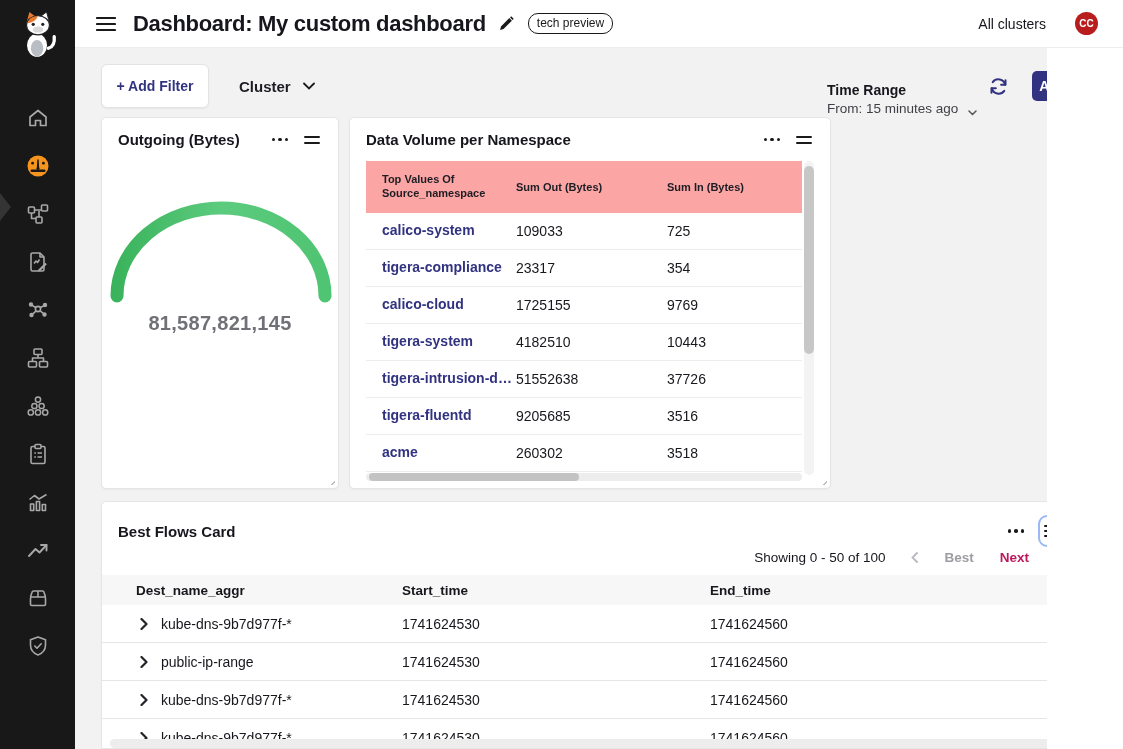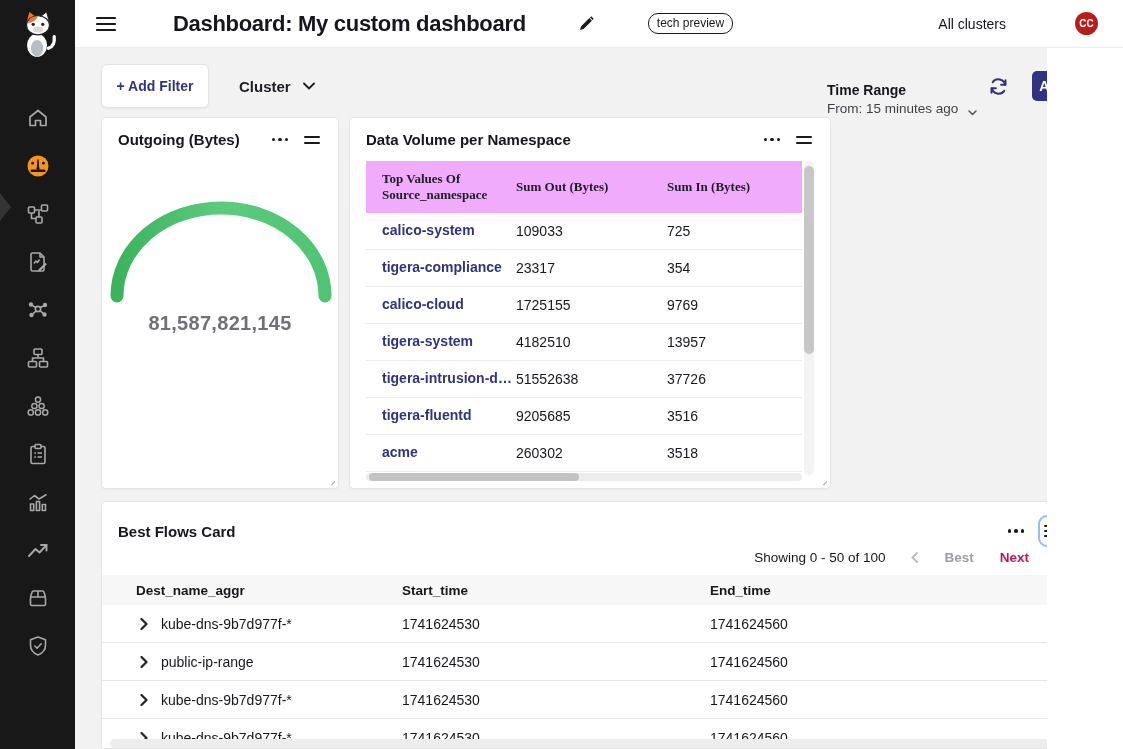--- a/index.html
+++ b/index.html
@@ -10,21 +10,21 @@
   .sidebar { position:absolute; left:0; top:0; width:75px; height:749px; background:#181818; z-index:9; }
   .logo { width:42px; margin:10px auto 0; display:block; }
   .notch { position:absolute; left:0; top:193px; width:11px; height:28px; background:#343434;
            clip-path:polygon(0 0, 100% 50%, 0 100%); }
   .nav { position:absolute; top:94px; left:0; width:75px; display:flex; flex-direction:column; }
   .nav-item { width:75px; height:48px; display:flex; align-items:center; justify-content:center; cursor:pointer; }
   .nav-item svg { width:24px; height:24px; }
 
   
   .topbar { position:absolute; left:75px; top:0; width:1048px; height:48px; background:#fff;
-            display:flex; align-items:center; border-bottom:1px solid #ededed; z-index:8;gap:40px; }
+            display:flex; align-items:center; border-bottom:1px solid #ededed; z-index:8; }
   .hamburger { margin-left:21px; background:none; border:none; cursor:pointer; display:flex; }
   .page-title { font-size:22px; font-weight:800; letter-spacing:-0.3px; color:#16161d; margin:0 12px 0 17px; white-space:nowrap; }
   .pencil { display:flex; cursor:pointer; }
   .badge { border:1px solid #1a1a1a; border-radius:10px; padding:2px 8px 3px; font-size:12px; color:#1a1a1a; margin-left:13px; white-space:nowrap; }
   .tb-spacer { flex:1; }
   .all-clusters { font-size:14px; color:#16161d; margin-right:29px; cursor:pointer; }
   .avatar { width:23px; height:23px; border-radius:50%; background:#b91c1c; color:#fff; font-size:10px; font-weight:700;
             display:flex; align-items:center; justify-content:center; margin-right:25px; cursor:pointer; }
 
   
@@ -60,21 +60,21 @@
                    background:repeating-linear-gradient(-45deg, transparent 0 2px, #bdbdbd 2px 3.5px, transparent 3.5px 5.5px);
                    clip-path:polygon(100% 0, 100% 100%, 0 100%); }
 
   .card1 { left:26px; top:69px; width:238px; height:372px; }
   .gauge-svg { position:absolute; left:8px; top:82px; }
   .gauge-value { position:absolute; left:0; top:194px; width:100%; text-align:center;
                  font-size:20px; font-weight:700; color:#707176; letter-spacing:.3px; }
 
   .card2 { left:274px; top:69px; width:482px; height:372px; }
   .t2 { position:absolute; left:16px; top:43px; width:436px; font-size:14px; }
-  .t2-head { background:#f0abfc; display:flex; align-items:center; height:52px; font-size:13px; font-weight:700; color:#1d1d24;font-family:Liberation Serif, serif; }
+  .t2-head { background:#fca5a5; display:flex; align-items:center; height:52px; font-size:11px; font-weight:700; color:#1d1d24; }
   .t2 .c1 { width:150px; padding-left:16px; line-height:1.25; }
   .t2 .c2 { width:151px; }
   .t2 .c3 { width:135px; }
   .t2-row { display:flex; align-items:center; height:37px; border-bottom:1px solid #ececec; }
   .ns { color:#313380; font-weight:700; cursor:pointer; }
   .vscroll2 { position:absolute; right:16px; top:43px; width:10px; height:314px; background:#f3f3f3; border-radius:5px; }
   .vscroll2 i { display:block; width:10px; height:188px; margin-top:5px; background:#c7c7c7; border-radius:5px; }
   .hscroll2 { position:absolute; left:16px; top:355px; width:436px; height:8px; background:#ededed; border-radius:4px; }
   .hscroll2 i { display:block; width:210px; height:8px; margin-left:3px; background:#c3c3c3; border-radius:4px; }
 
@@ -315,21 +315,21 @@
         <div class="c3">354</div>
       </div>
       <div class="t2-row">
         <div class="c1 ns">calico-cloud</div>
         <div class="c2">1725155</div>
         <div class="c3">9769</div>
       </div>
       <div class="t2-row">
         <div class="c1 ns">tigera-system</div>
         <div class="c2">4182510</div>
-        <div class="c3">13957</div>
+        <div class="c3">10443</div>
       </div>
       <div class="t2-row">
         <div class="c1 ns">tigera-intrusion-d…</div>
         <div class="c2">51552638</div>
         <div class="c3">37726</div>
       </div>
       <div class="t2-row">
         <div class="c1 ns">tigera-fluentd</div>
         <div class="c2">9205685</div>
         <div class="c3">3516</div>

